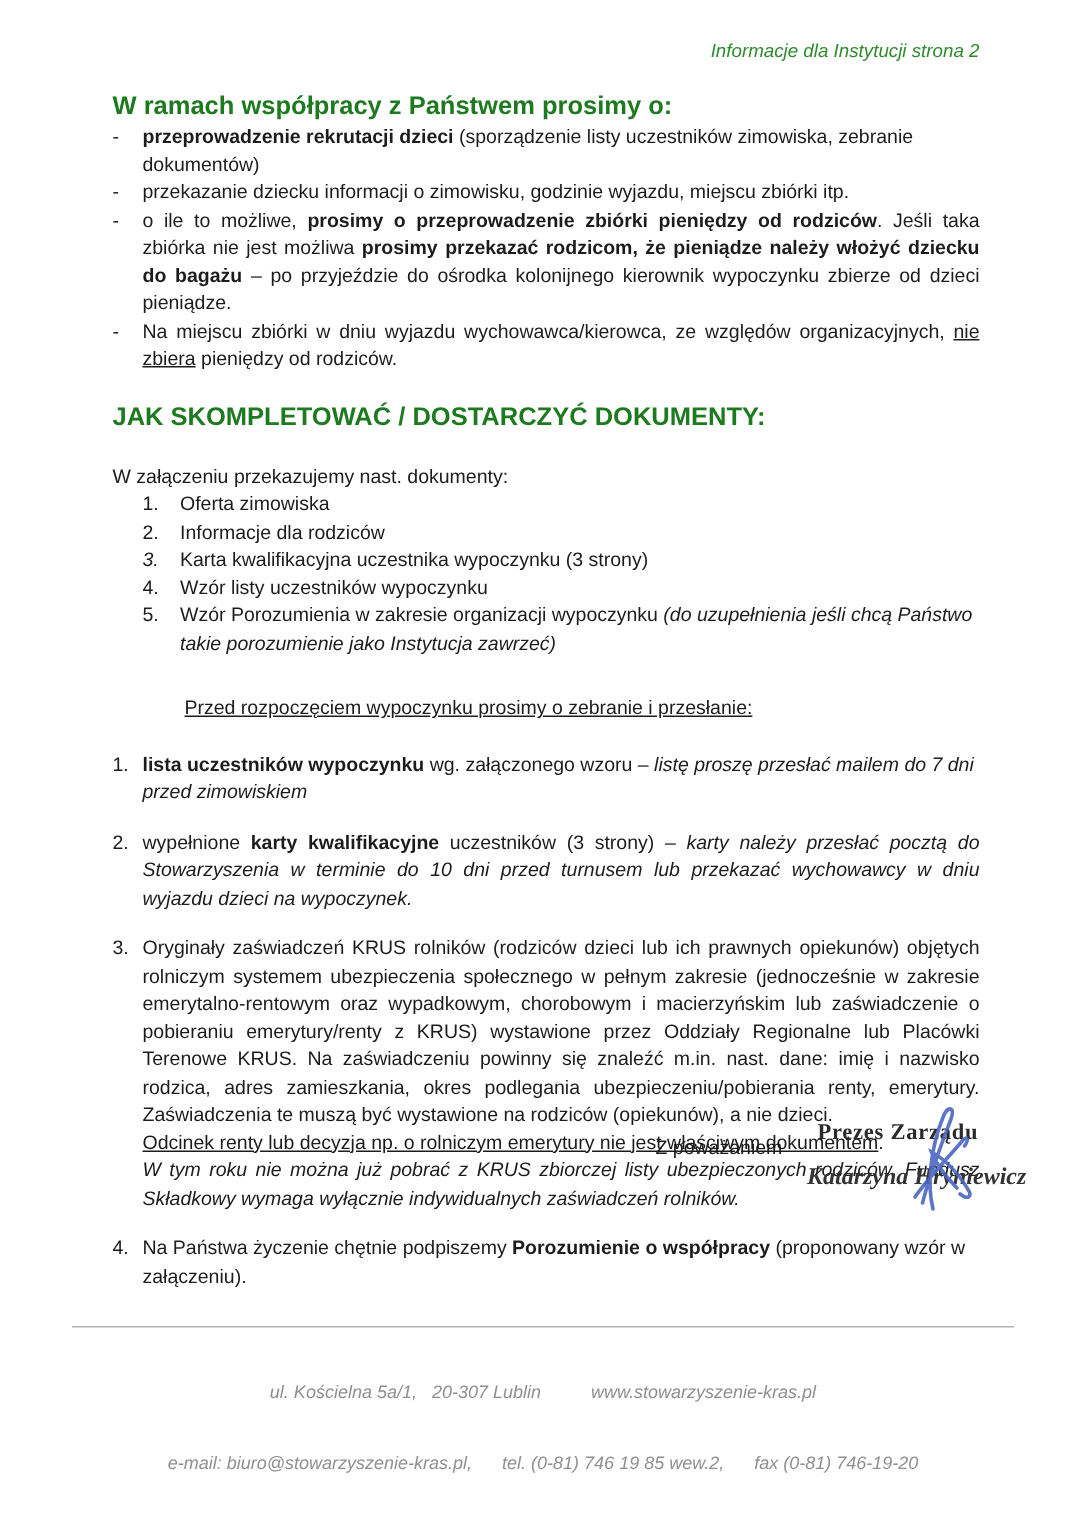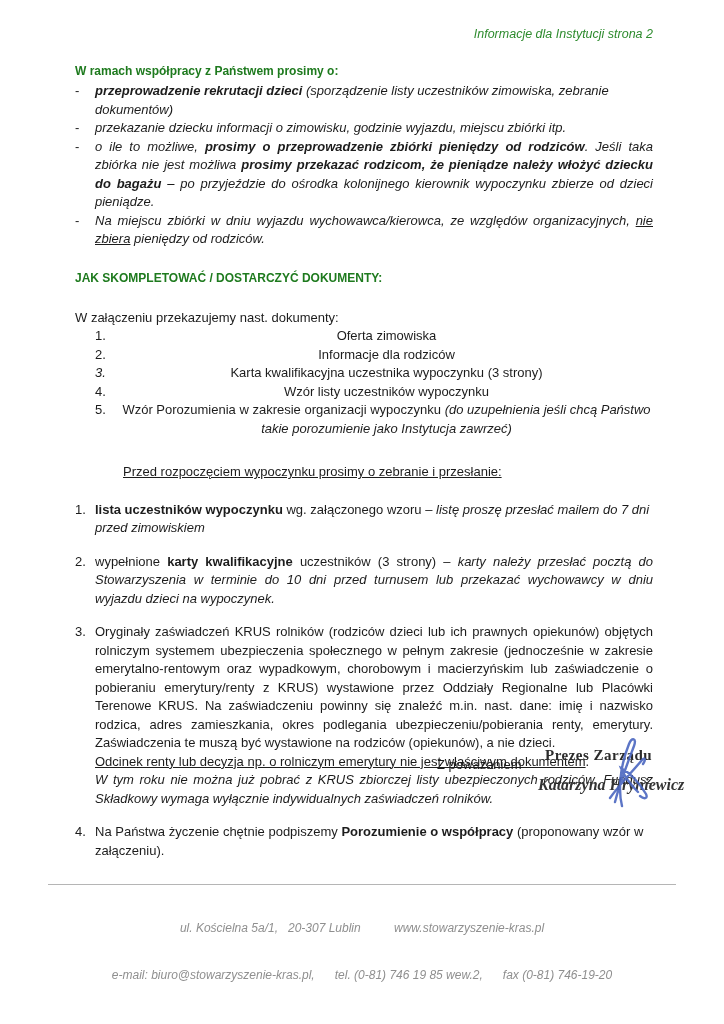--- a/index.html
+++ b/index.html
@@ -10,32 +10,32 @@
     font-family:"Liberation Sans",sans-serif;
     font-size:13px;line-height:18.5px;color:#1c1c1c;
     overflow:hidden;
     box-sizing:border-box;
   }
   .content{padding:26px 59px 0 75px;}
   .hdr-right{
     text-align:right;font-style:italic;font-size:12.5px;
     color:#2e8b2e;line-height:16px;margin-bottom:20px;
   }
-  .green-head{color:#1e7a1e;font-weight:700;font-size:12px;line-height:18px;margin:0 0 2px 0;}
+  .green-head{color:#1e7a1e;font-weight:700;font-size:17px;line-height:18px;margin:0 0 2px 0;}
   .green-head.gap-above{margin-top:20px;margin-bottom:22px;}
   .bullet-row{display:flex;}
   .bullet-marker{width:20px;flex:0 0 20px;}
-  .bullet-text{flex:1;font-style:italic;}
+  .bullet-text{flex:1;}
   .just{text-align:justify;}
   .intro-line{margin:0 0 0 0;}
   .doc-list{margin-top:0;}
   .doc-row{display:flex;padding-left:20px;}
   .doc-num{width:25px;flex:0 0 25px;}
   .doc-num.italic-num{font-style:italic;}
-  .doc-text{flex:1;text-align:center;}
+  .doc-text{flex:1;}
   .underline-head{margin-top:25px;margin-bottom:19px;text-decoration:underline;margin-left:48px;}
   .send-row{display:flex;margin-bottom:15px;}
   .send-num{width:20px;flex:0 0 20px;}
   .send-text{flex:1;}
   .r-b{font-weight:700;}
   .r-i{font-style:italic;}
   .r-u{text-decoration:underline;}
   .sign-area{position:absolute;left:0;top:738px;width:724px;height:90px;}
   .closing{position:absolute;left:437px;top:18px;}
   .stamp-title{

